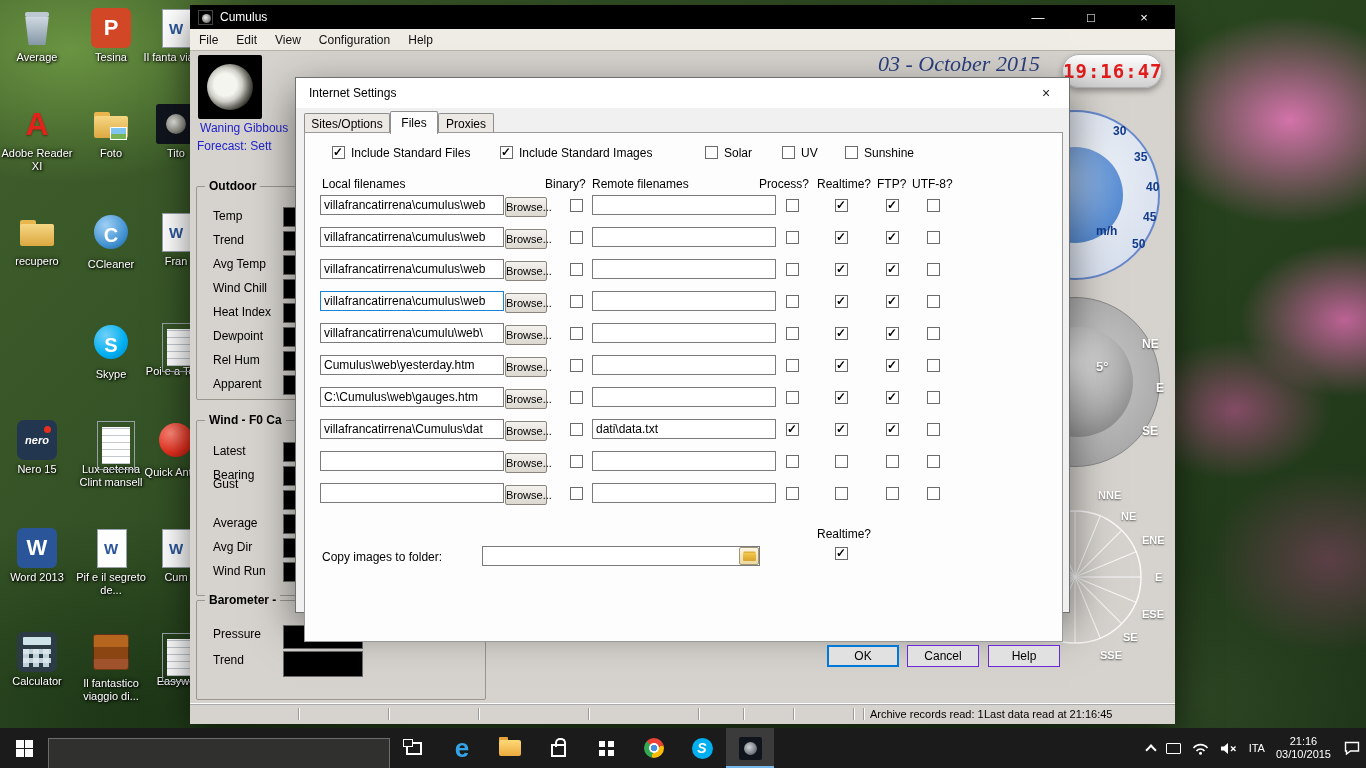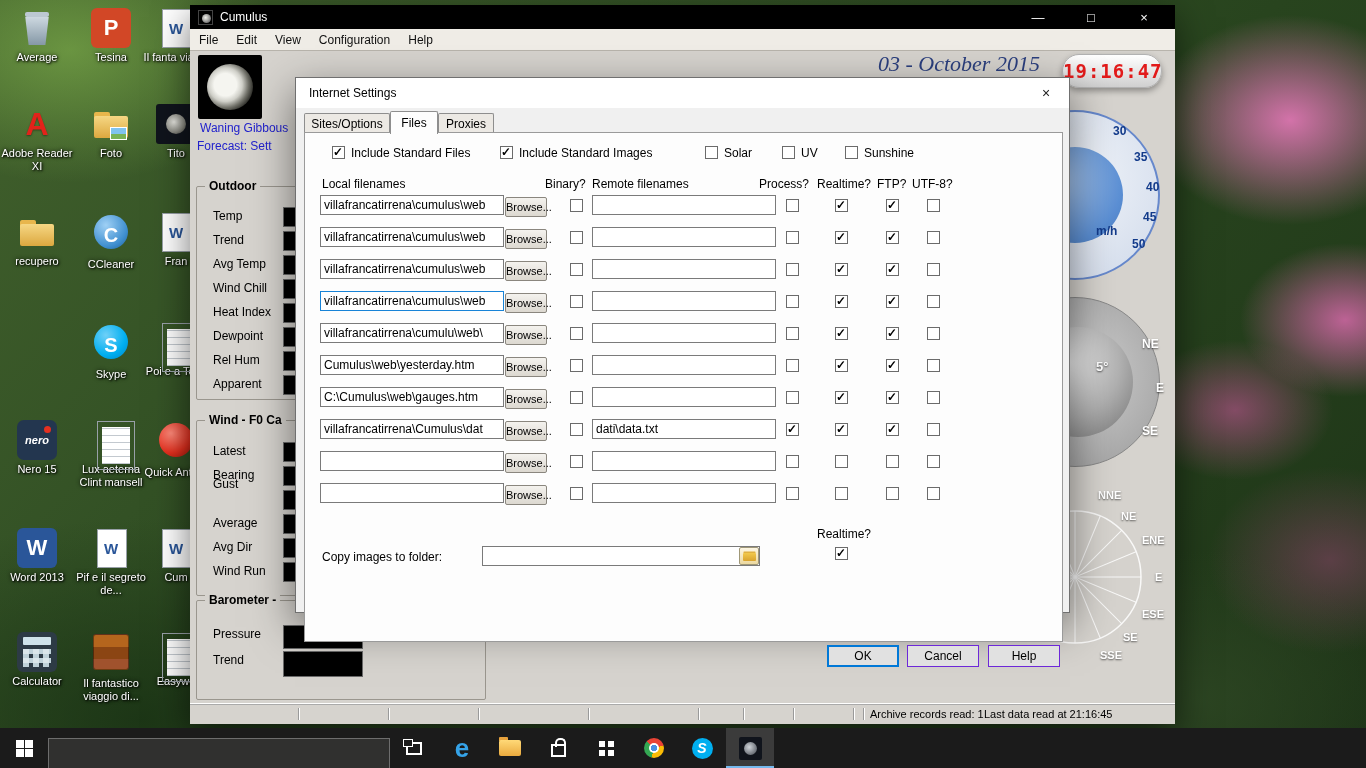--- a/index.html
+++ b/index.html
@@ -592,15 +592,36 @@
       </div>
     <div class="tb-btn">
         <span class="tskype">
           <i>S</i>
         </span>
       </div>
     <div class="tb-btn active">
         <span class="tmoon"></span>
       </div>
     <div class="tb-spacer"></div>
+    <div class="tray">
+      <span class="chev"></span>
+      <span class="tablet"></span>
+      <svg width="17" height="13">
+        <path d="M1.5 6 a9 9 0 0 1 14 0" stroke="#fff" fill="none" stroke-width="1.6"></path>
+        <path d="M4.5 9 a5 5 0 0 1 8 0" stroke="#fff" fill="none" stroke-width="1.6"></path>
+        <circle cx="8.5" cy="11.2" r="1.5" fill="#fff"></circle>
+      </svg>
+      <svg width="18" height="13">
+        <polygon points="1,4.5 4,4.5 8,1 8,12 4,8.5 1,8.5" fill="#fff"></polygon>
+        <path d="M11 4.5 l4.5 4.5 M15.5 4.5 l-4.5 4.5" stroke="#fff" stroke-width="1.4"></path>
+      </svg>
+      <span class="lang">ITA</span>
+      <div class="tclock">
+        <div>21:16</div>
+        <div>03/10/2015</div>
+      </div>
+      <svg class="notif" width="16" height="14">
+        <path d="M1.5 1.5 H14.5 V10 H6.5 L2.5 13 V10 H1.5 Z" stroke="#fff" fill="none" stroke-width="1.4"></path>
+      </svg>
+    </div>
   </div>
 
 </div>
 
 </body></html>

